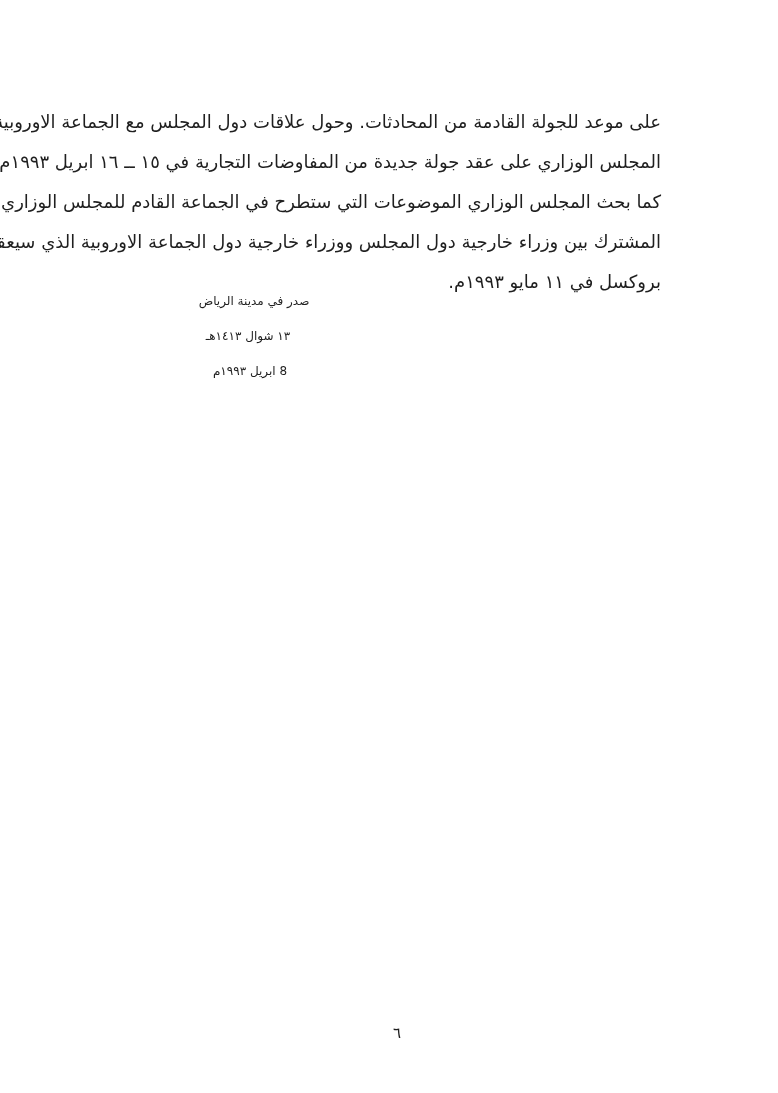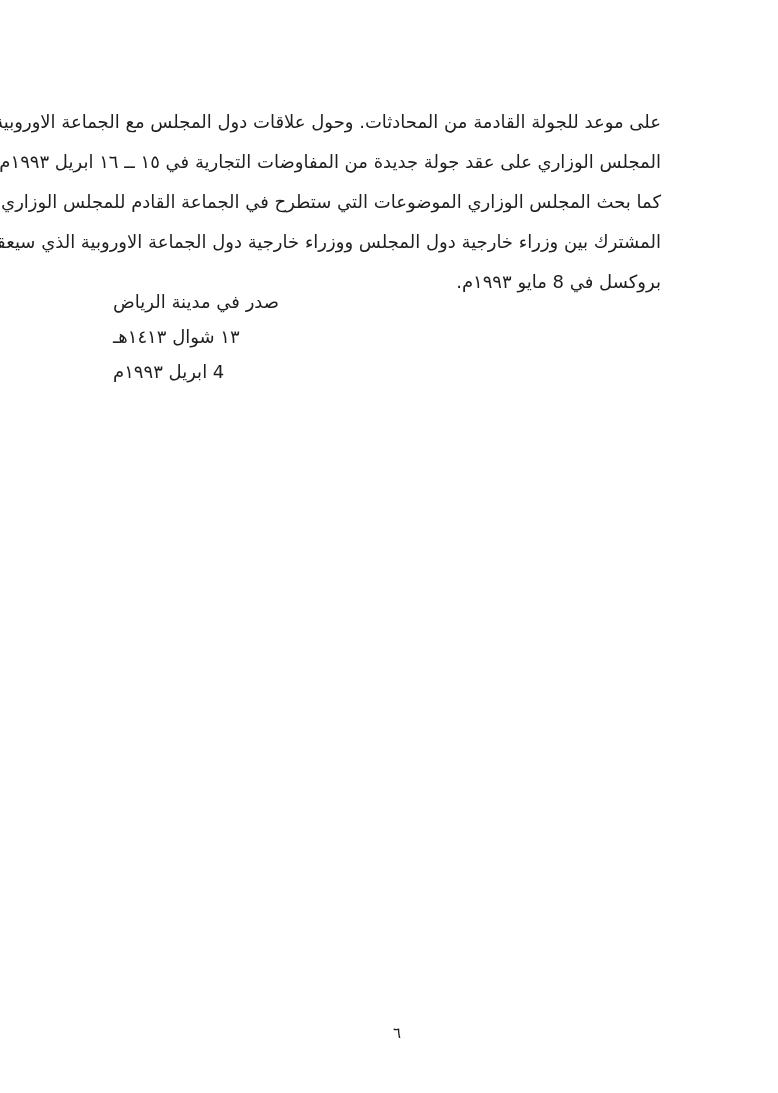--- a/index.html
+++ b/index.html
@@ -42,22 +42,22 @@
     text-align: right;
     text-align-last: right;
   }
   
   .signature {
     position: absolute;
     top: 284px;
     left: 113px;
     width: 282px;
     direction: rtl;
-    text-align: left;
-    font-size: 18px;
+    text-align: center;
+    font-size: 12px;
     color: #1f1f1f;
   }
   .sig-line {
     height: 35px;
     line-height: 35px;
     white-space: nowrap;
   }
   .sig-line.sig-hijri   { padding-left: 0; margin-right: 12px; }
   .sig-line.sig-greg    { margin-right: 8px; }
   
@@ -78,24 +78,24 @@
 </head>
 <body>
 
 <div class="page">
 
   <div class="body-text" dir="rtl">
     <div class="body-line">على موعد للجولة القادمة من المحادثات. وحول علاقات دول المجلس مع الجماعة الاوروبية وافق</div>
     <div class="body-line">المجلس الوزاري على عقد جولة جديدة من المفاوضات التجارية في ١٥ ــ ١٦ ابريل ١٩٩٣م.</div>
     <div class="body-line">كما بحث المجلس الوزاري الموضوعات التي ستطرح في الجماعة القادم للمجلس الوزاري</div>
     <div class="body-line">المشترك بين وزراء خارجية دول المجلس ووزراء خارجية دول الجماعة الاوروبية الذي سيعقد في</div>
-    <div class="body-line para-end">بروكسل في 8 مايو ١٩٩٣م.</div>
+    <div class="body-line para-end">بروكسل في ١١ مايو ١٩٩٣م.</div>
   </div>
 
   <div class="signature" dir="rtl">
     <div class="sig-line">صدر في مدينة الرياض</div>
     <div class="sig-line sig-hijri">١٣ شوال ١٤١٣هـ</div>
-    <div class="sig-line sig-greg">4 ابريل ١٩٩٣م</div>
+    <div class="sig-line sig-greg">8 ابريل ١٩٩٣م</div>
   </div>
 
   <div class="page-number">٦</div>
 
 </div>
 
 </body></html>

